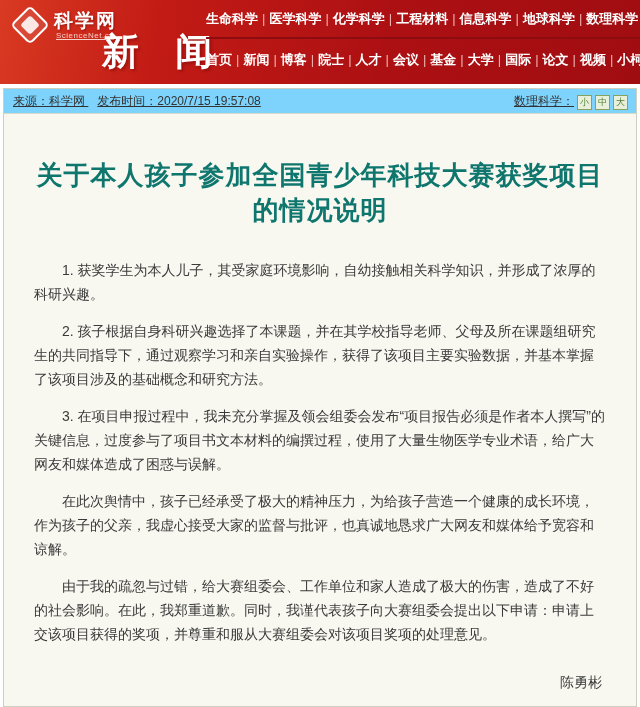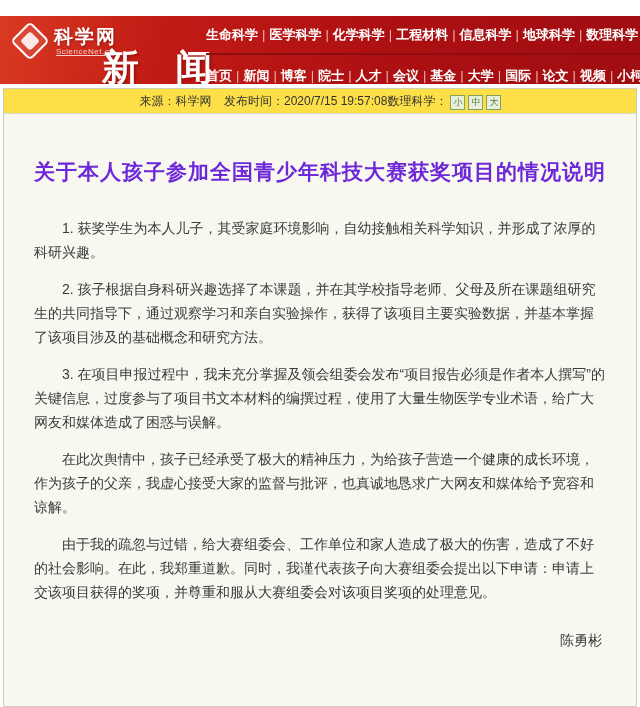--- a/index.html
+++ b/index.html
@@ -3,21 +3,21 @@
 <meta charset="utf-8">
 <style>
   html,body{margin:0;padding:0;}
   body{
     width:640px;height:707px;overflow:hidden;background:#ffffff;
     font-family:"Liberation Sans","DejaVu Sans",sans-serif;
     position:relative;
   }
   
   .header{
-    position:absolute;left:0;top:16px;width:640px;height:68px;overflow:hidden;
+    position:absolute;left:0;top:0;width:640px;height:84px;overflow:hidden;
     background:linear-gradient(100deg,#d93a22 0%,#c21b15 25%,#ad1013 60%,#a00d11 100%);
   }
   .logo{position:absolute;left:10px;top:6px;width:190px;height:72px;cursor:pointer;}
   .logo-diamond{
     position:absolute;left:6px;top:5px;width:24px;height:24px;
     border:2px solid #ffffff;border-radius:5px;transform:rotate(45deg);
     background:rgba(255,255,255,.10);
   }
   .logo-diamond-inner{
     position:absolute;left:5px;top:5px;width:14px;height:14px;
@@ -47,35 +47,35 @@
   .nav-row-channels{margin-top:12px;}
   .nav-row .nav-item{cursor:pointer;}
   .nav-sep{color:#efb4ae;padding:0 4px;font-weight:normal;}
   
   .content-box{
     position:absolute;left:3px;top:88px;width:634px;height:619px;
     box-sizing:border-box;border:1px solid #cfcfbe;background:#f8f8f0;
   }
   .meta-row{
     height:24px;line-height:24px;padding:0 8px 0 9px;
-    border-bottom:1px solid #d9d9c8;background:#fde047;
-    display:flex;justify-content:center;align-items:center;
-    font-size:12px;color:#333333;
+    border-bottom:1px solid #d9d9c8;background:#7dd3fc;
+    display:flex;justify-content:space-between;align-items:center;
+    font-size:12px;color:#333333;text-decoration:underline;
   }
   .meta-left .meta-pub{margin-left:9px;}
   .meta-right{display:flex;align-items:center;}
   .font-size-btn{
     display:inline-block;width:13px;height:13px;line-height:13px;
     text-align:center;font-size:9px;color:#4e7d2e;background:#e8efda;
     border:1px solid #85a35d;margin-left:3px;cursor:pointer;box-sizing:content-box;
   }
   
   .article{padding:30px 30px 0 30px;}
   .article-title{
-    text-align:center;color:#6d28d9;font-size:21px;font-weight:bold;
+    text-align:center;color:#0f766e;font-size:26px;font-weight:bold;
     margin:14px 0 30px 0;letter-spacing:1px;
   }
   .article-body p{
     font-size:14px;color:#3a3a3a;line-height:24px;text-indent:2em;
     margin:0 0 13px 0;
   }
   .signature{
     text-align:right;padding-right:4px;margin-top:28px;
     font-size:14px;color:#3a3a3a;
   }

